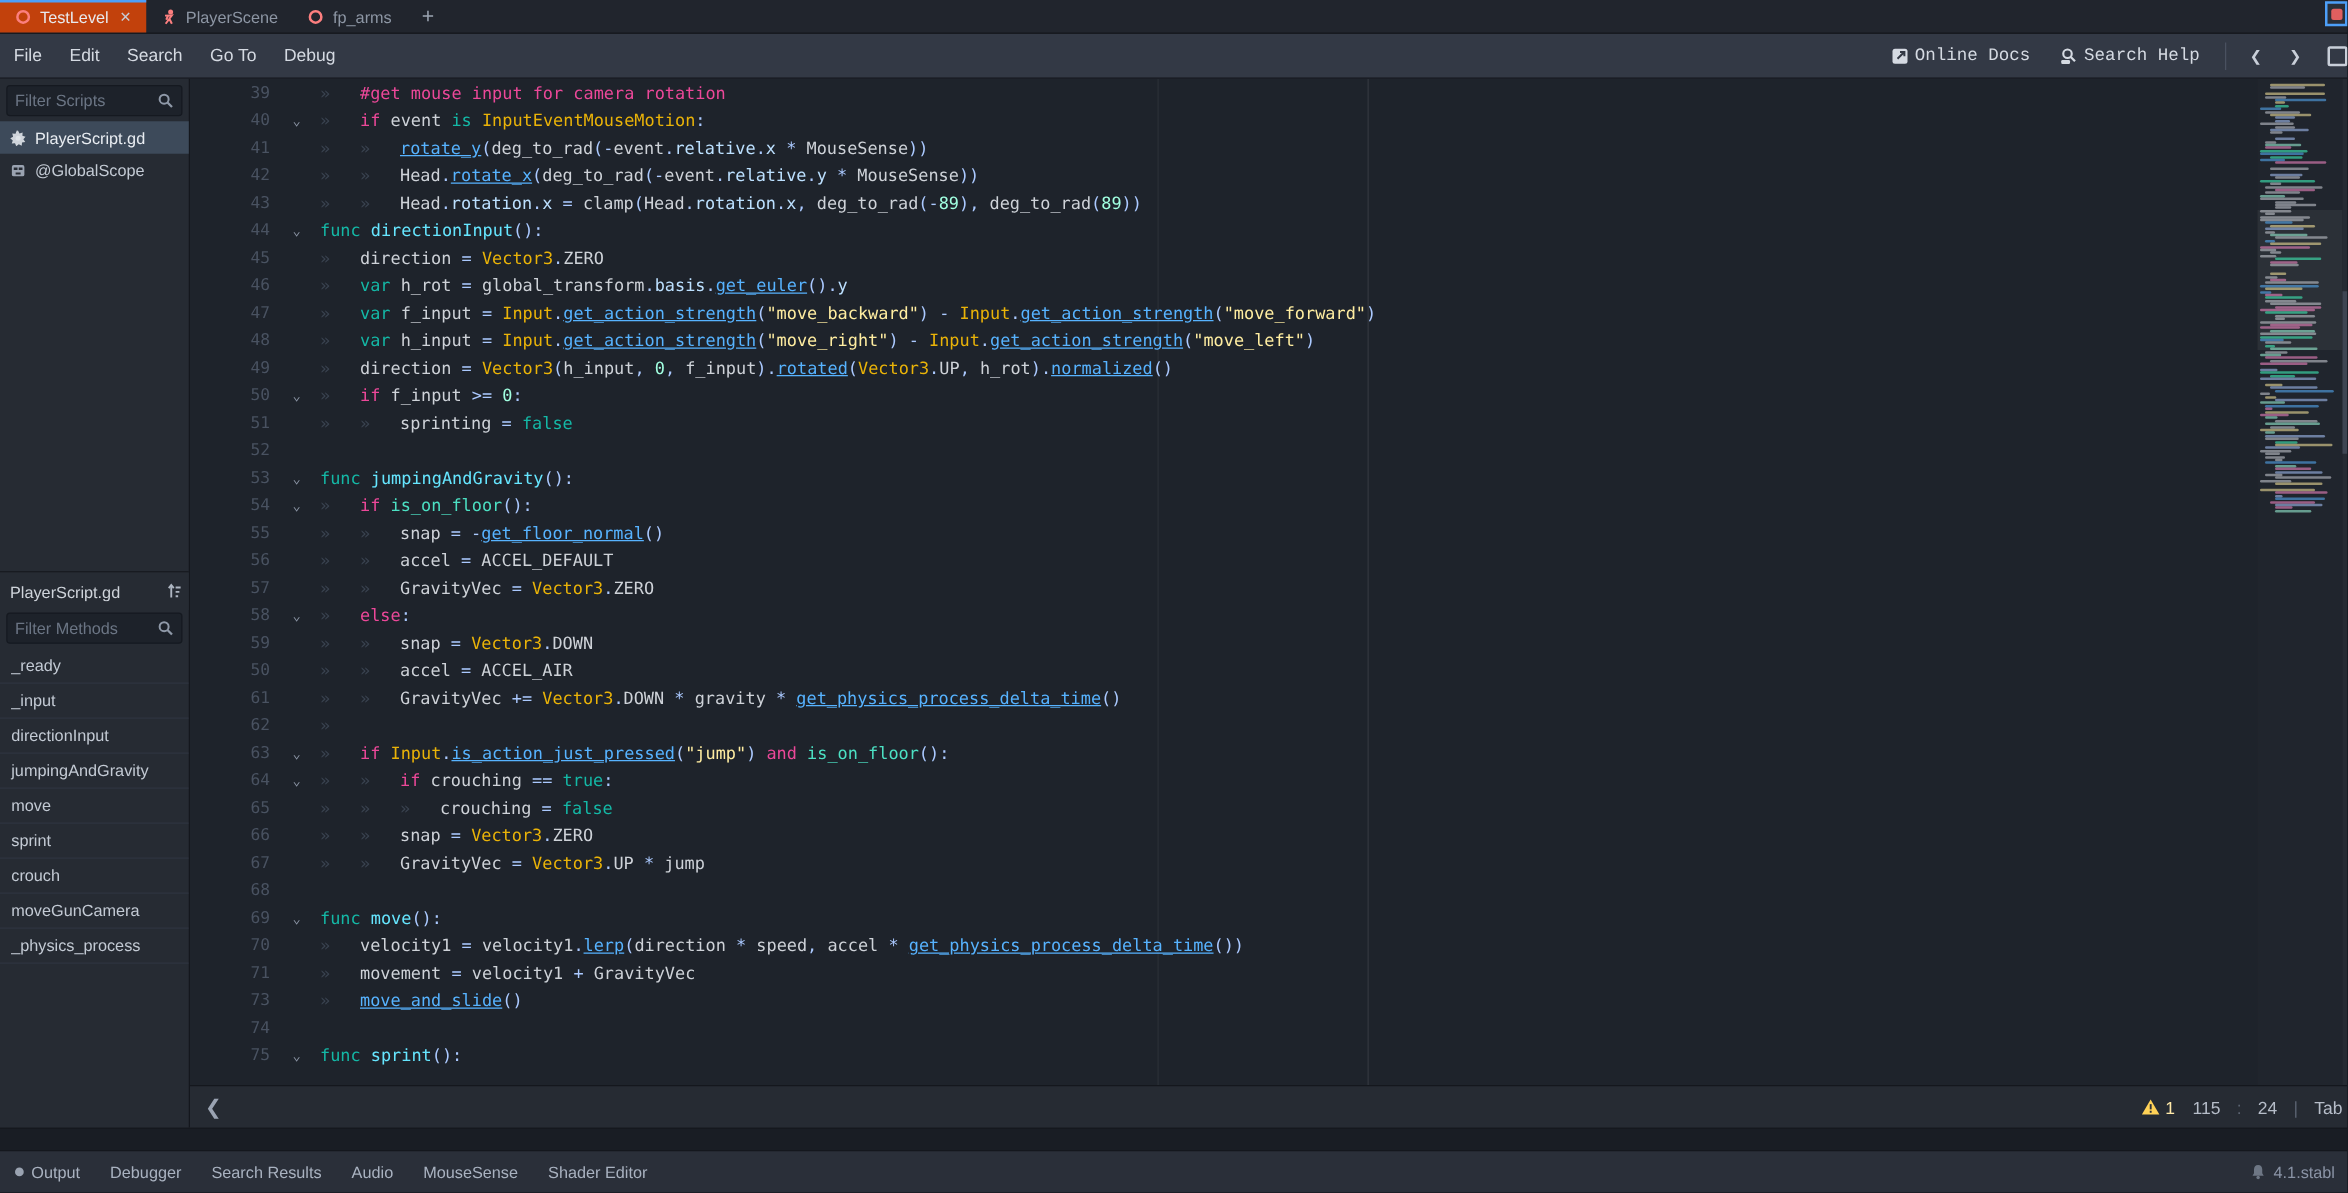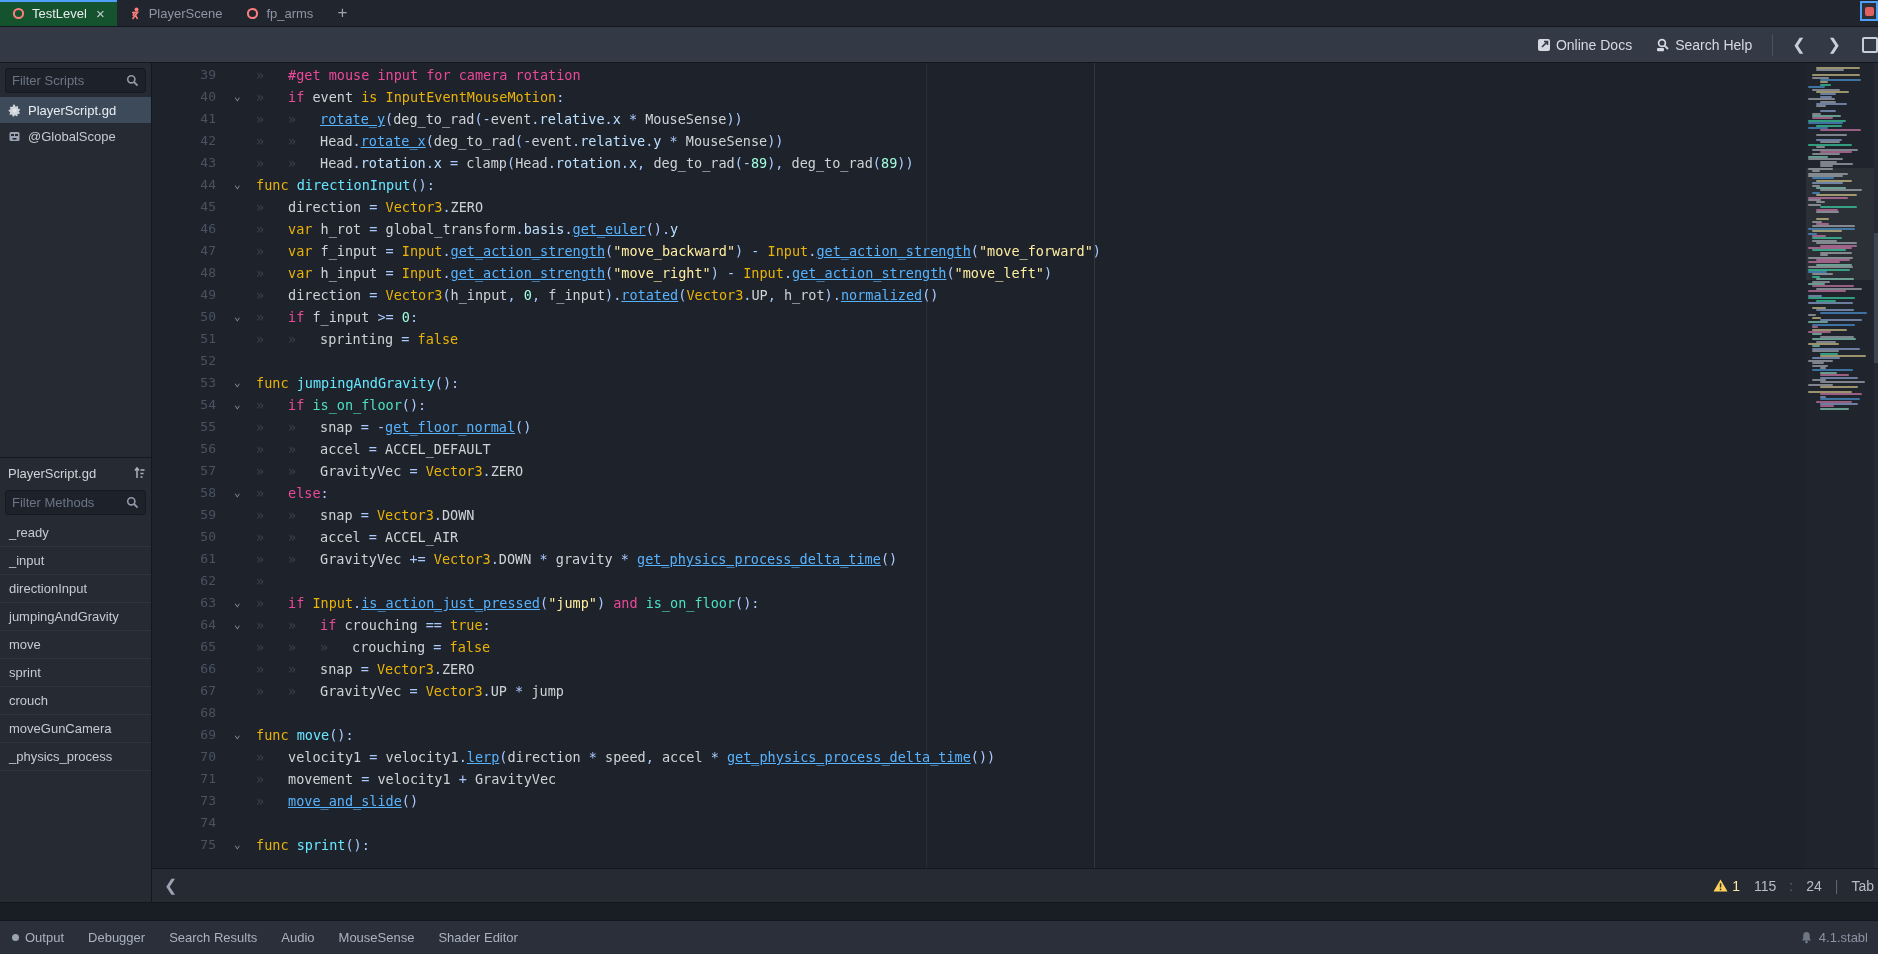--- a/index.html
+++ b/index.html
@@ -5,34 +5,34 @@
   * { margin:0; padding:0; box-sizing:border-box; }
   html,body { width:1878px; height:954px; overflow:hidden; background:#14171d;
     font-family:"Liberation Sans", sans-serif; }
   .root { position:relative; width:1878px; height:954px; background:#1e232b; }
 
   
   .scene-tabbar { height:27px; background:#21252d; display:flex; align-items:stretch;
     border-bottom:1px solid #14171d; position:relative; }
   .scene-tab { display:flex; align-items:center; gap:7px; padding:0 12px; font-size:13px;
     color:#8d96a4; position:relative; cursor:default; }
-  .scene-tab.active { background:#14532d; color:#e8eaee; }
+  .scene-tab.active { background:#c2410c; color:#e8eaee; }
   .scene-tab.active::before { content:""; position:absolute; top:0; left:0; right:0; height:2px;
     background:#4d9ff8; }
   .scene-tab .close { font-size:15px; color:#c6ccd6; margin-left:2px; line-height:1; }
   .tab-add { display:flex; align-items:center; padding:0 12px; color:#9aa3b0; font-size:17px; }
   .corner-art { position:absolute; right:0; top:1px; width:18px; height:20px;
     border:2px solid #4d9ff8; background:#2a2f38; display:flex; align-items:center; justify-content:center; }
   .corner-art i { width:9px; height:9px; background:#e05f5f; border-radius:2px; }
 
   
   .menubar { height:36px; background:#333945; display:flex; align-items:center;
     border-bottom:1px solid #14171d; font-size:14px; color:#d5dae2; }
   .menu-item { padding:0 11px; line-height:35px; }
-  .menubar-right { margin-left:auto; display:flex; align-items:center; gap:4px; }
+  .menubar-right { margin-left:auto; display:flex; align-items:center; gap:4px;font-family:Liberation Mono, monospace; }
   .mb-btn { display:flex; align-items:center; gap:5px; padding:0 10px; color:#d5dae2; }
   .mb-sep { width:1px; height:22px; background:#4a5160; margin:0 6px; }
   .nav-arrow { font-size:16px; color:#c9cfd9; padding:0 9px; }
   .df-icon { width:16px; height:16px; border:2px solid #c9cfd9; border-radius:2px; margin:0 0 0 8px; }
 
   
   .main { display:flex; height:839px; }
   .sidebar { width:152px; background:#262b33; border-right:1px solid #14171d;
     display:flex; flex-direction:column; }
   .filter-box { margin:5px 5px 4px 5px; height:25px; background:#1d222a; border:1px solid #151920;
@@ -58,21 +58,21 @@
   .guideline { position:absolute; top:0; bottom:0; width:1px; }
   .code-lines { position:absolute; left:0; top:1px; right:80px;
     font-family:"DejaVu Sans Mono","Liberation Mono",monospace; font-size:13.5px; }
   .crow { display:flex; height:22px; line-height:22px; white-space:pre; }
   .ln { width:78px; text-align:right; padding-right:14px; color:#495261; flex:none;
     font-size:13px; }
   .foldc { width:26px; flex:none; color:#8b95a5; font-size:11px; text-align:left;
     padding-left:4px; }
   .ctext { flex:1; overflow:hidden; }
   .tabmark { display:inline-block; width:32px; color:#3a4350; }
-  .tk-cm{color:#ec4899;} .tk-cf{color:#ec4899;} .tk-kw{color:#eab308;text-align:center;}
+  .tk-cm{color:#ec4899;} .tk-cf{color:#ec4899;} .tk-kw{color:#14b8a6;text-align:center;}
   .tk-ty{color:#eab308;} .tk-fn{color:#57b3ff;text-decoration:underline;}
   .tk-tfn{color:#4ce0c3;} .tk-fdef{color:#66e6ff;}
   .tk-str{color:#ffeda1;} .tk-num{color:#a1ffe0;} .tk-sym{color:#abc9ff;}
   .tk-txt{color:#ced2d8;} .tk-mv{color:#bce0ff;}
 
   .minimap { position:absolute; top:0; right:4px; width:68px; bottom:0; background:#20252d; }
   .minimap .viewport { position:absolute; left:0; right:0; top:105px; height:112px;
     background:rgba(255,255,255,0.05); }
   .mbar { position:absolute; height:2px; border-radius:1px; }
   .vscroll { position:absolute; top:0; right:0; width:4px; bottom:0; background:#262b33; }
@@ -132,20 +132,27 @@
           <span>fp_arms</span>
         </div>
       </div>
     <div class="tab-add">+</div>
     <div class="corner-art">
         <i></i>
       </div>
   </div>
 
   <div class="menubar">
+    <div id="menuItems" style="display:flex;">
+        <div class="menu-item">File</div>
+        <div class="menu-item">Edit</div>
+        <div class="menu-item">Search</div>
+        <div class="menu-item">Go To</div>
+        <div class="menu-item">Debug</div>
+      </div>
     <div class="menubar-right">
       <div class="mb-btn">
         <span>
           <svg width="14" height="14" viewBox="0 0 14 14">
               <rect x="1" y="1" width="12" height="12" rx="2" fill="#d5dae2"></rect>
               <path d="M5 9 L10 4 M7 3.5 h3.5 v3.5" stroke="#333945" stroke-width="1.6" fill="none"></path>
             </svg>
         </span>
         <span>Online Docs</span>
       </div>

